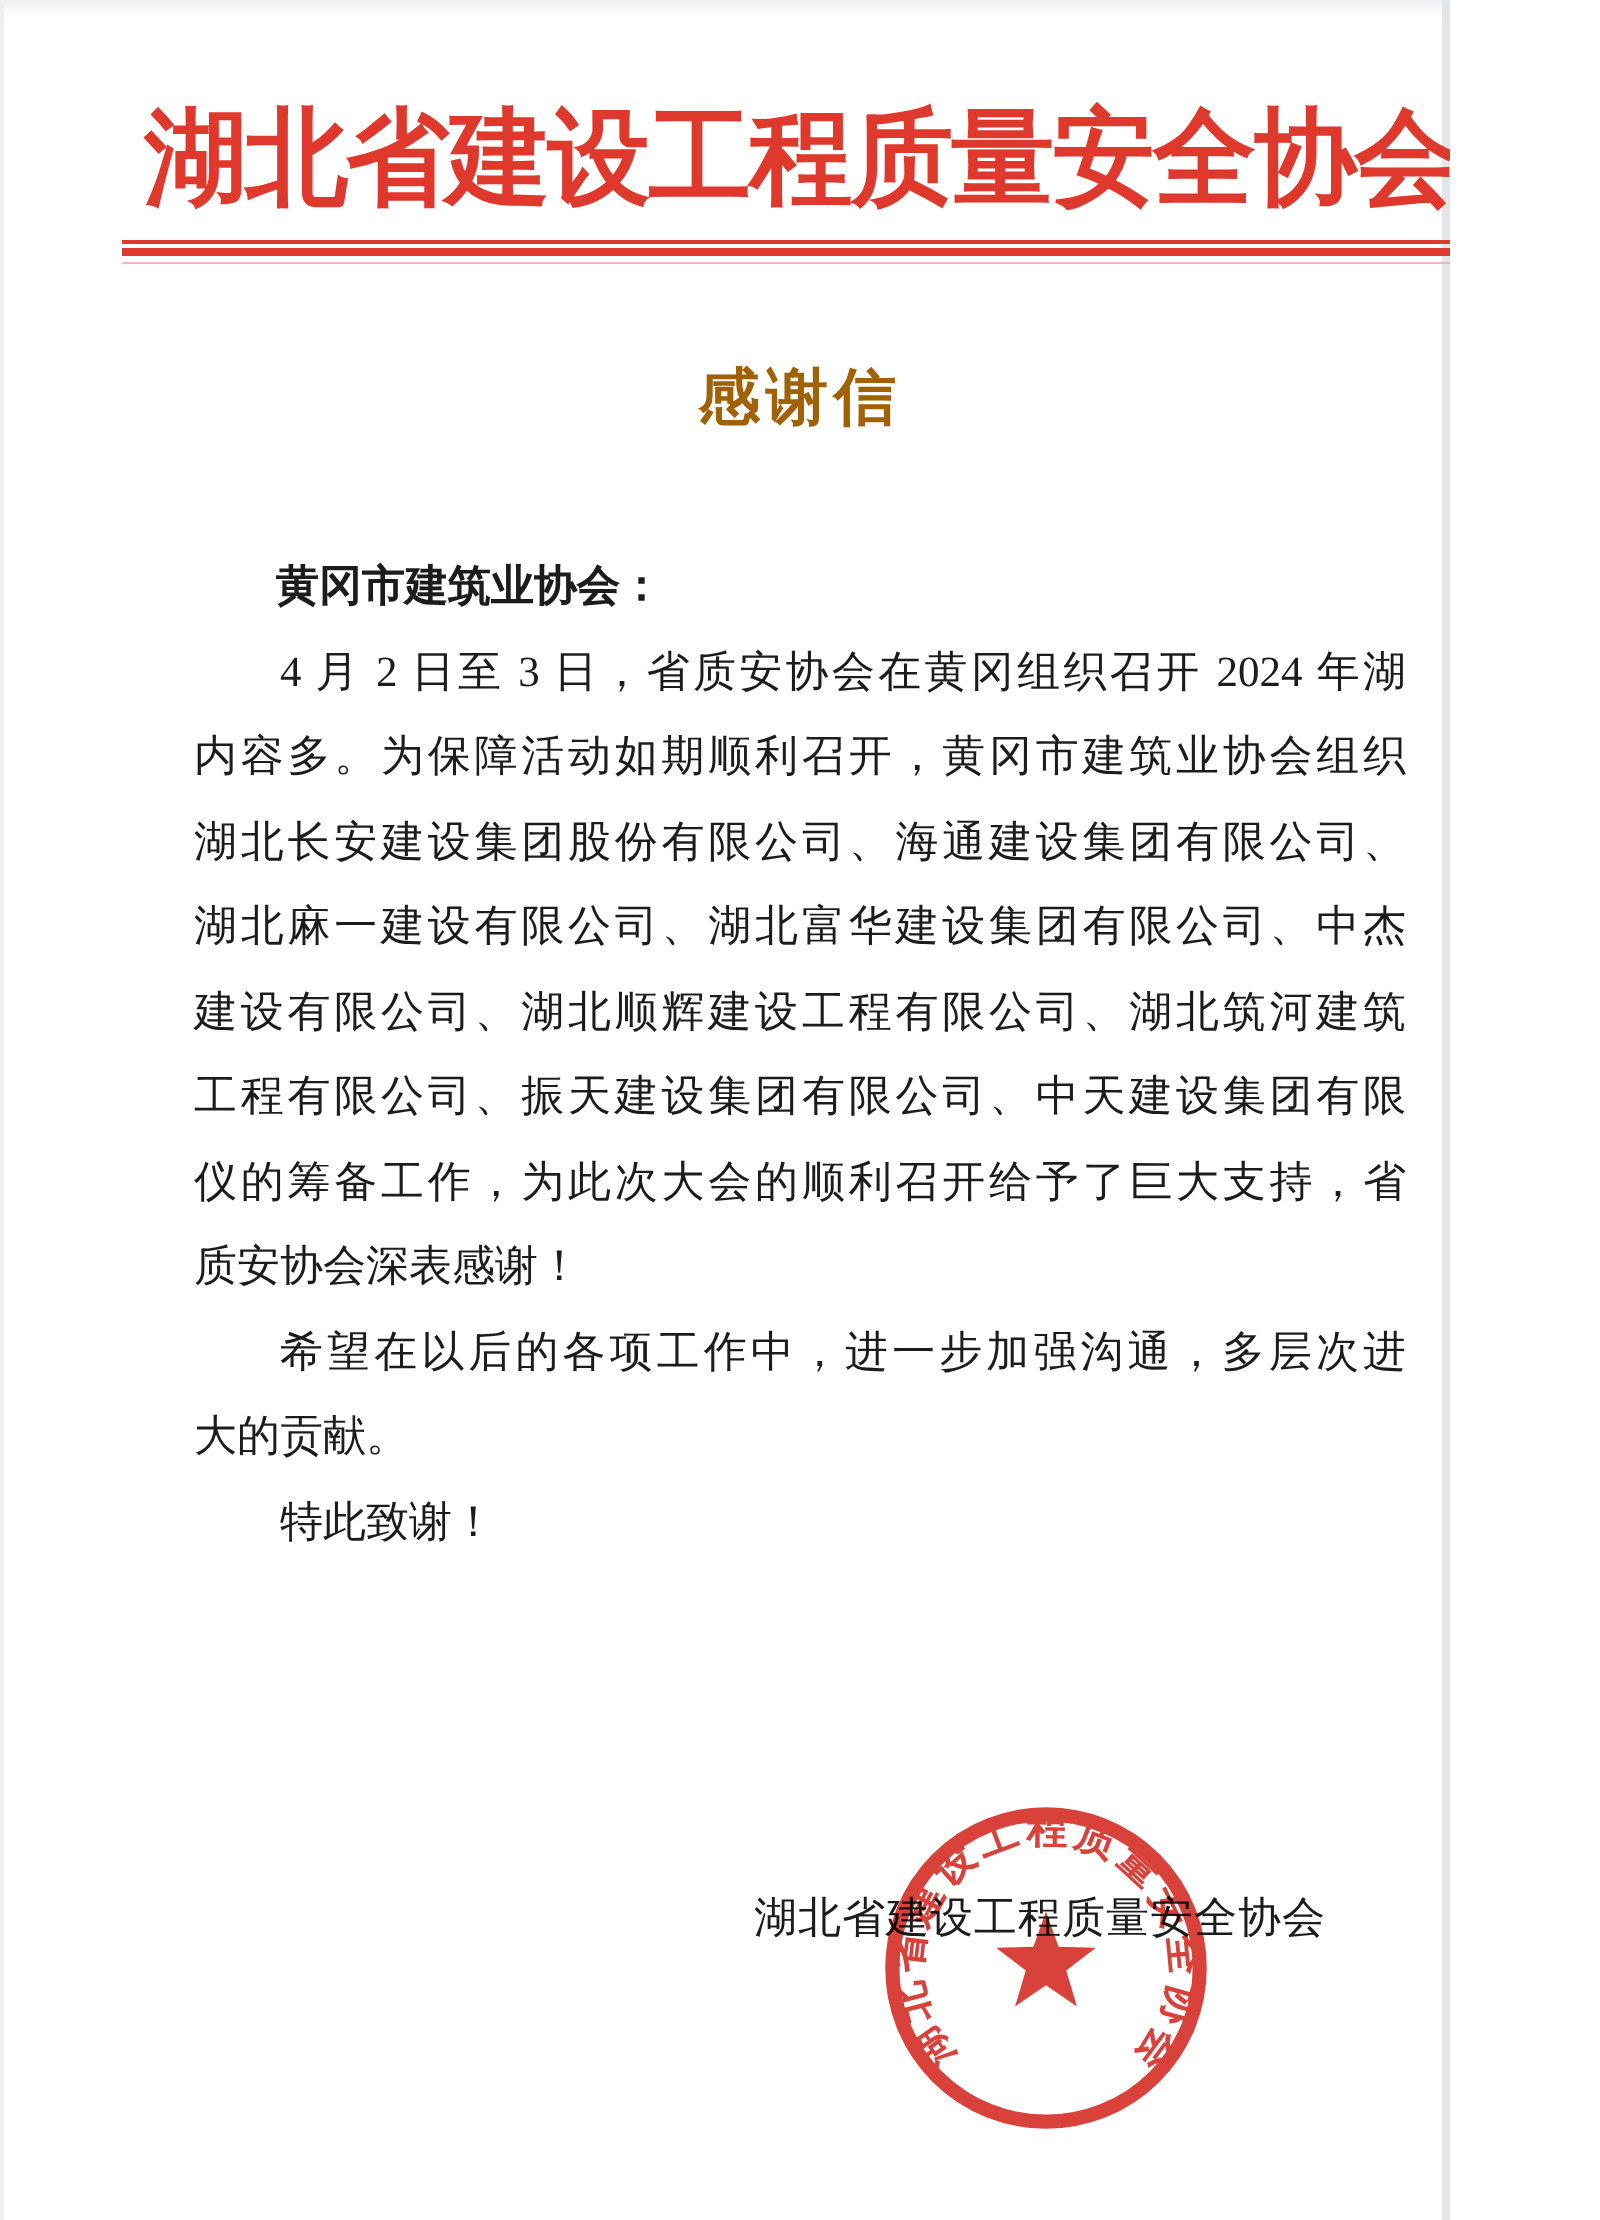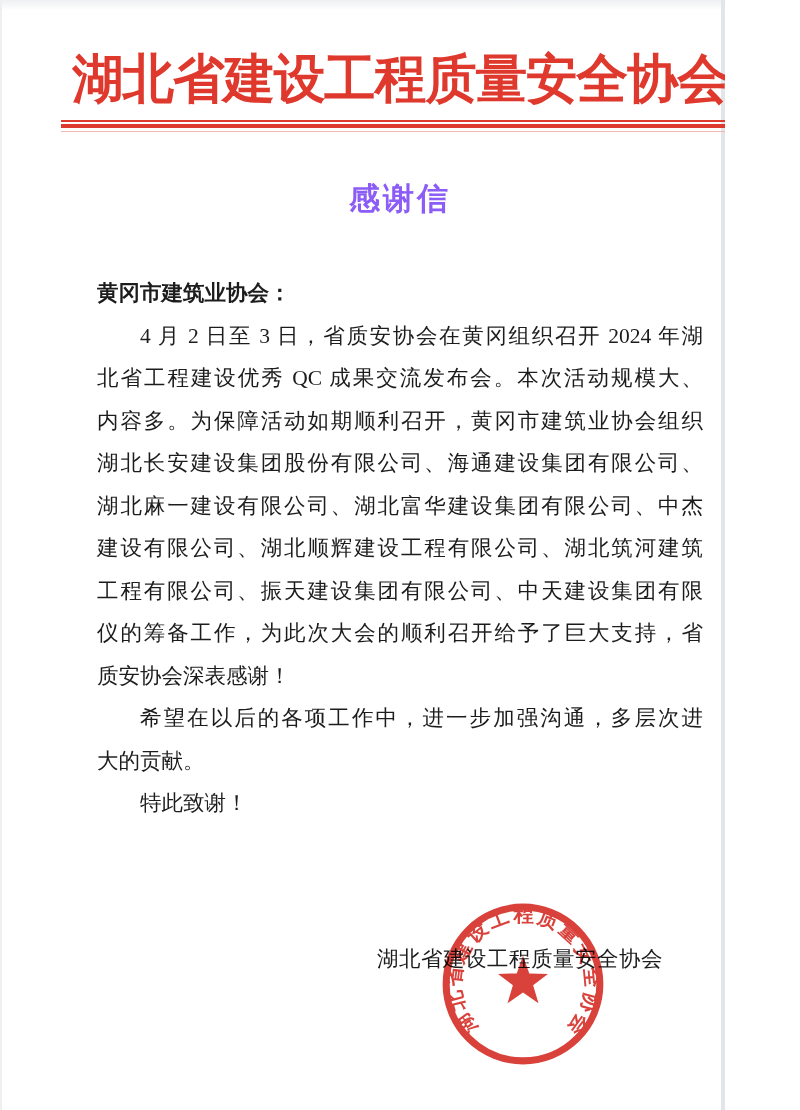--- a/index.html
+++ b/index.html
@@ -29,41 +29,41 @@
   .rules{position:absolute;left:61px;top:120px;width:672px;}
   .rule-1{height:2px;background:#dd392c;}
   .rule-2{height:4px;background:#dd392c;margin-top:2px;}
   .rule-3{height:1px;background:#f2b7b0;margin-top:3px;}
 
   .doc-title{
     position:absolute;left:0;top:178px;width:800px;
     text-align:center;
     font-size:31px;font-weight:bold;
     letter-spacing:3px;
-    color:#8b5cf6;
+    color:#a16207;
   }
 
   .body-text{
     position:absolute;left:97px;top:272px;width:606px;
     font-size:21.5px;
   }
   .line{
     line-height:42.5px;
     height:42.5px;
     white-space:nowrap;
     overflow:visible;
   }
   .line.fill{
     white-space:normal;
     text-align:justify;
     text-align-last:justify;
     text-justify:inter-character;
   }
   .line.indent{text-indent:43px;}
-  .line.bold{font-weight:600;}
+  .line.bold{font-weight:600;margin-left:41px;}
 
   .signature{
     position:absolute;left:377px;top:944px;
     font-size:21.5px;white-space:nowrap;letter-spacing:0.5px;
   }
   .sign-date{
     position:absolute;left:439px;top:986px;
     font-size:21.5px;white-space:nowrap;
   }
 
@@ -90,21 +90,20 @@
     <div class="rule-2"></div>
     <div class="rule-3"></div>
   </div>
 
   <div class="doc-title">感谢信</div>
 
   <div class="body-text">
 
   <div class="line bold">黄冈市建筑业协会：</div>
       <div class="line indent fill">4 月 2 日至 3 日，省质安协会在黄冈组织召开 2024 年湖</div>
-      <div class="line fill">北省工程建设优秀 QC 成果交流发布会。本次活动规模大、</div>
       <div class="line fill">内容多。为保障活动如期顺利召开，黄冈市建筑业协会组织</div>
       <div class="line fill">湖北长安建设集团股份有限公司、海通建设集团有限公司、</div>
       <div class="line fill">湖北麻一建设有限公司、湖北富华建设集团有限公司、中杰</div>
       <div class="line fill">建设有限公司、湖北顺辉建设工程有限公司、湖北筑河建筑</div>
       <div class="line fill">工程有限公司、振天建设集团有限公司、中天建设集团有限</div>
       <div class="line fill">仪的筹备工作，为此次大会的顺利召开给予了巨大支持，省</div>
       <div class="line">质安协会深表感谢！</div>
       <div class="line indent fill">希望在以后的各项工作中，进一步加强沟通，多层次进</div>
       <div class="line">大的贡献。</div>
       <div class="line indent">特此致谢！</div>

